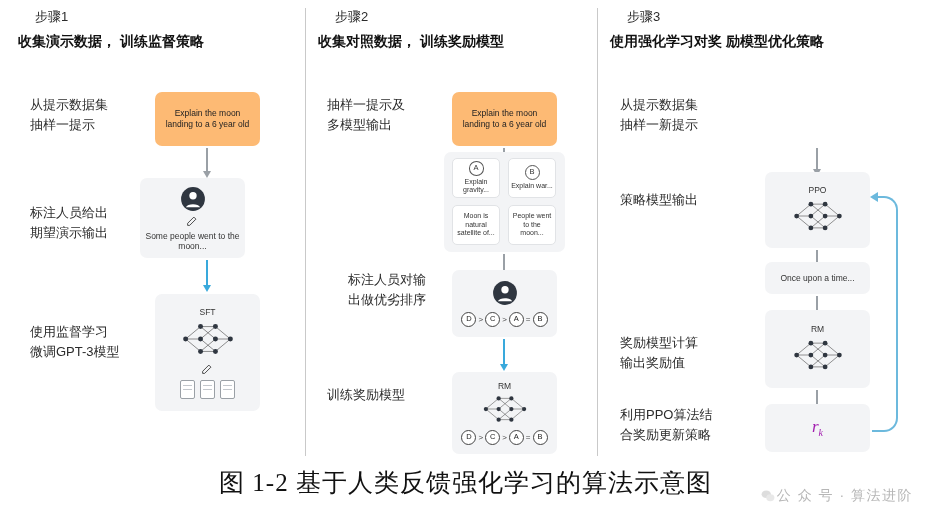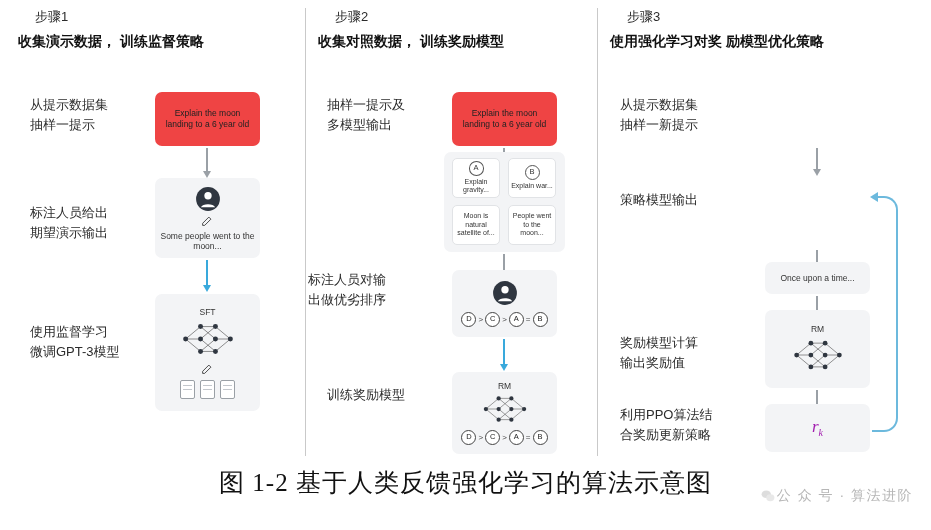--- a/index.html
+++ b/index.html
@@ -62,21 +62,21 @@
   }
 
   
   .card {
     position: absolute;
     background: #f3f4f6;
     border-radius: 7px;
     box-sizing: border-box;
   }
   .card.blue {
-    background: #ef4444;
+    background: #fdba74;
   }
   .card .cap {
     font-size: 8.5px;
     line-height: 1.3;
     text-align: center;
     color: #222;
     padding: 0 6px;
   }
   .center-col {
     display: flex;
@@ -254,21 +254,21 @@
 微调GPT-3模型</div>
 
   <div class="card blue" style="left:155px; top:92px; width:105px; height:54px;">
     <div class="center-col">
       <div class="cap">Explain the moon
 landing to a 6 year old</div>
     </div>
   </div>
   <div class="arrow" style="left:206px; top:148px; height:24px;"></div>
 
-  <div class="card" style="left:155px; top:178px; width:105px; height:80px;">
+  <div class="card" style="left:140px; top:178px; width:105px; height:80px;">
     <div class="center-col">
       <svg width="26" height="26" viewBox="0 0 24 24">
         <circle cx="12" cy="12" r="11" fill="#2f3640"></circle>
         <circle cx="12" cy="9" r="3.4" fill="#fff"></circle>
         <path d="M5.5 19.5c1.2-3.6 11.8-3.6 13 0z" fill="#fff"></path>
       </svg>
       <svg width="13" height="13" viewBox="0 0 24 24" style="margin:2px 0 4px 0">
         <path d="M3 17.2L14.5 5.7l3.8 3.8L6.8 21H3z" fill="none" stroke="#333" stroke-width="1.6"></path>
       </svg>
       <div class="label-sm">Some people went
@@ -307,21 +307,21 @@
   </div>
 
   <div class="col col2">
     <div class="step-num">步骤2</div>
     <div class="step-title">收集对照数据，
 训练奖励模型</div>
   </div>
 
   <div class="desc" style="left:327px; top:95px; width:120px;">抽样一提示及
 多模型输出</div>
-  <div class="desc" style="left:308px; top:270px; width:120px;">标注人员对输
+  <div class="desc" style="left:327px; top:270px; width:120px;text-align:center;">标注人员对输
 出做优劣排序</div>
   <div class="desc" style="left:327px; top:385px; width:130px;">训练奖励模型</div>
 
   <div class="card blue" style="left:452px; top:92px; width:105px; height:54px;">
     <div class="center-col">
       <div class="cap">Explain the moon
 landing to a 6 year old</div>
     </div>
   </div>
   <div class="arrow" style="left:503px; top:148px; height:10px;"></div>
@@ -405,49 +405,69 @@
   <div class="desc" style="left:620px; top:95px; width:120px;">从提示数据集
 抽样一新提示</div>
   <div class="desc" style="left:620px; top:190px; width:130px;">策略模型输出</div>
   <div class="desc" style="left:620px; top:333px; width:130px;">奖励模型计算
 输出奖励值</div>
   <div class="desc" style="left:620px; top:405px; width:145px;">利用PPO算法结
 合奖励更新策略</div>
 
   <div class="arrow" style="left:816px; top:148px; height:22px;"></div>
 
-  <div class="arrow" style="left:816px; top:250px; height:18px;"></div>
-
-  <div class="card" style="left:765px; top:262px; width:105px; height:32px;">
-    <div class="center-col">
-      <div class="label-sm">Once upon a time...</div>
-    </div>
-  </div>
-  <div class="arrow" style="left:816px; top:296px; height:18px;"></div>
-
-  <div class="card" style="left:765px; top:310px; width:105px; height:78px;">
-    <div class="center-col">
-      <div class="label-sm" style="margin-bottom:2px">RM</div>
+  <div class="card" style="left:765px; top:172px; width:105px; height:76px;">
+    <div class="center-col">
+      <div class="label-sm" style="margin-bottom:2px">PPO</div>
       <svg width="56" height="38" viewBox="0 0 70 48">
         <g stroke="#555" stroke-width="0.8" fill="none">
           <path d="M8 24 L26 9 M8 24 L26 24 M8 24 L26 39 M26 9 L44 9 M26 9 L44 24 M26 24 L44 9 M26 24 L44 39 M26 39 L44 24 M26 39 L44 39 M44 9 L62 24 M44 24 L62 24 M44 39 L62 24"></path>
         </g>
         <g fill="#2f3640">
           <circle cx="8" cy="24" r="3"></circle>
             <circle cx="26" cy="9" r="3"></circle>
             <circle cx="26" cy="24" r="3"></circle>
           <circle cx="26" cy="39" r="3"></circle>
             <circle cx="44" cy="9" r="3"></circle>
             <circle cx="44" cy="24" r="3"></circle>
           <circle cx="44" cy="39" r="3"></circle>
             <circle cx="62" cy="24" r="3"></circle>
         </g>
       </svg>
     </div>
   </div>
+  <div class="arrow" style="left:816px; top:250px; height:18px;"></div>
+
+  <div class="card" style="left:765px; top:262px; width:105px; height:32px;">
+    <div class="center-col">
+      <div class="label-sm">Once upon a time...</div>
+    </div>
+  </div>
+  <div class="arrow" style="left:816px; top:296px; height:18px;"></div>
+
+  <div class="card" style="left:765px; top:310px; width:105px; height:78px;">
+    <div class="center-col">
+      <div class="label-sm" style="margin-bottom:2px">RM</div>
+      <svg width="56" height="38" viewBox="0 0 70 48">
+        <g stroke="#555" stroke-width="0.8" fill="none">
+          <path d="M8 24 L26 9 M8 24 L26 24 M8 24 L26 39 M26 9 L44 9 M26 9 L44 24 M26 24 L44 9 M26 24 L44 39 M26 39 L44 24 M26 39 L44 39 M44 9 L62 24 M44 24 L62 24 M44 39 L62 24"></path>
+        </g>
+        <g fill="#2f3640">
+          <circle cx="8" cy="24" r="3"></circle>
+            <circle cx="26" cy="9" r="3"></circle>
+            <circle cx="26" cy="24" r="3"></circle>
+          <circle cx="26" cy="39" r="3"></circle>
+            <circle cx="44" cy="9" r="3"></circle>
+            <circle cx="44" cy="24" r="3"></circle>
+          <circle cx="44" cy="39" r="3"></circle>
+            <circle cx="62" cy="24" r="3"></circle>
+        </g>
+      </svg>
+    </div>
+  </div>
   <div class="arrow" style="left:816px; top:390px; height:18px;"></div>
 
   <div class="card" style="left:765px; top:404px; width:105px; height:48px;">
     <div class="center-col">
       <div class="rk"><span>r</span><sub>k</sub></div>
     </div>
   </div>
 
   <div class="loop" style="left:872px; top:196px; width:24px; height:232px;"></div>
 

